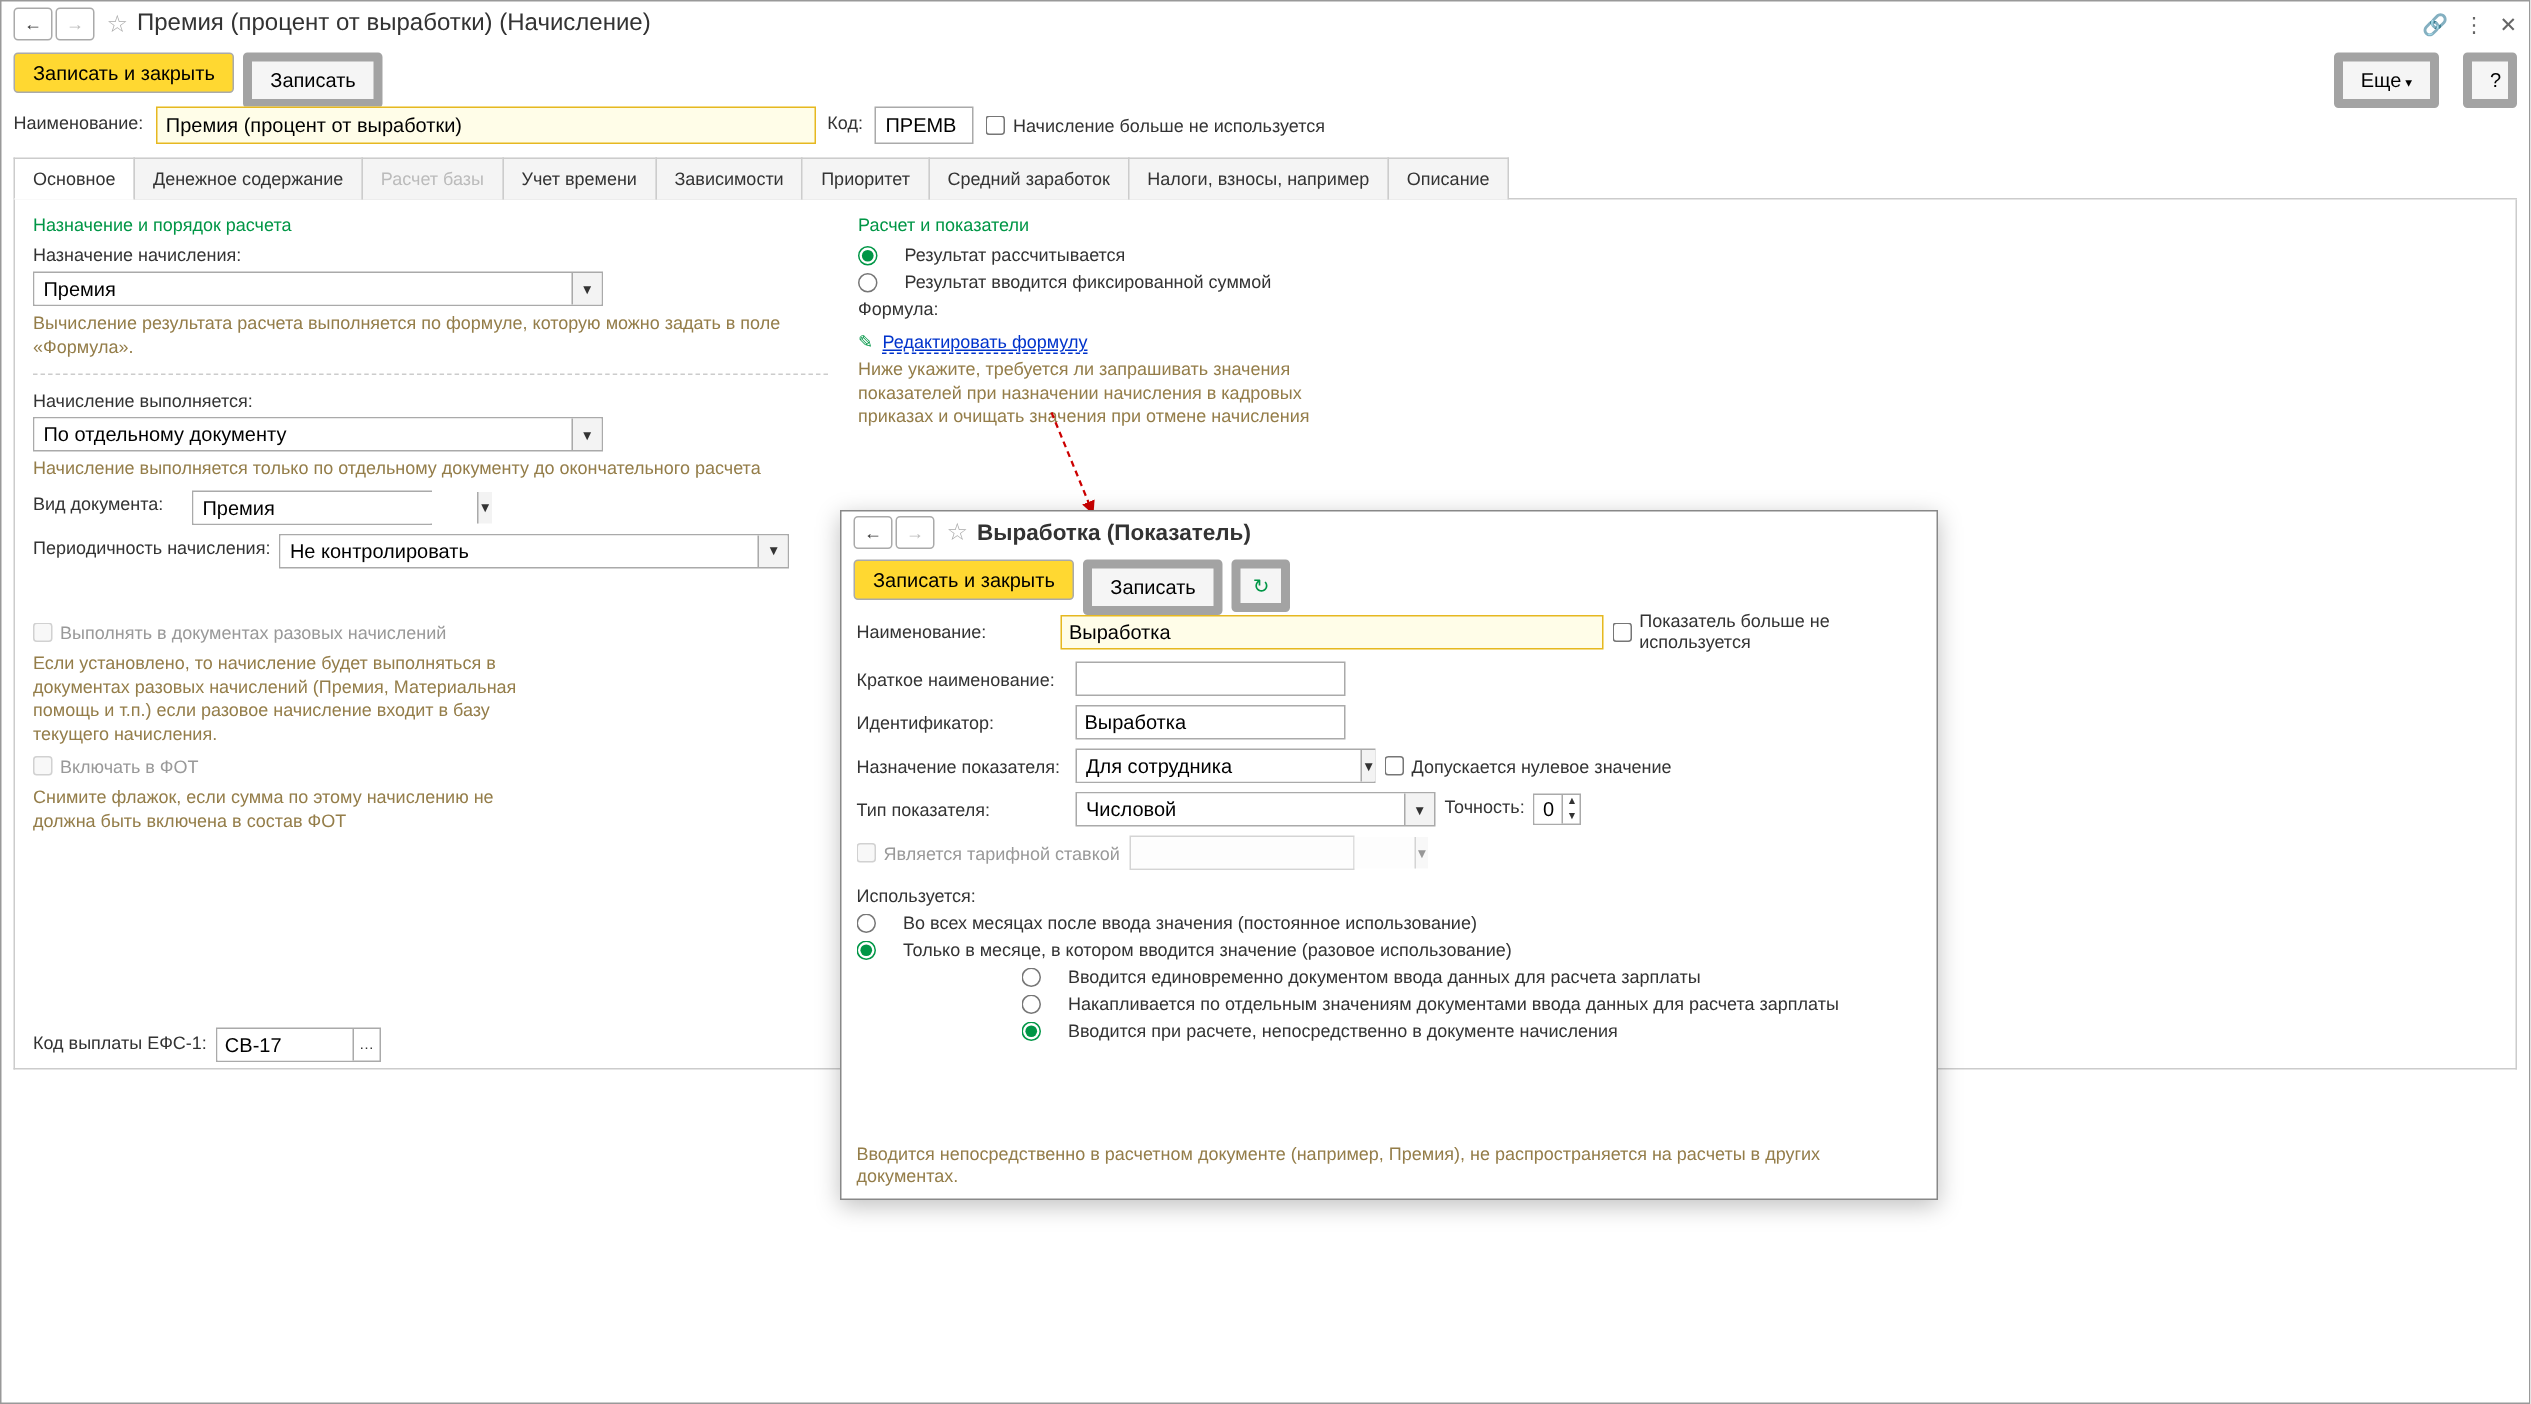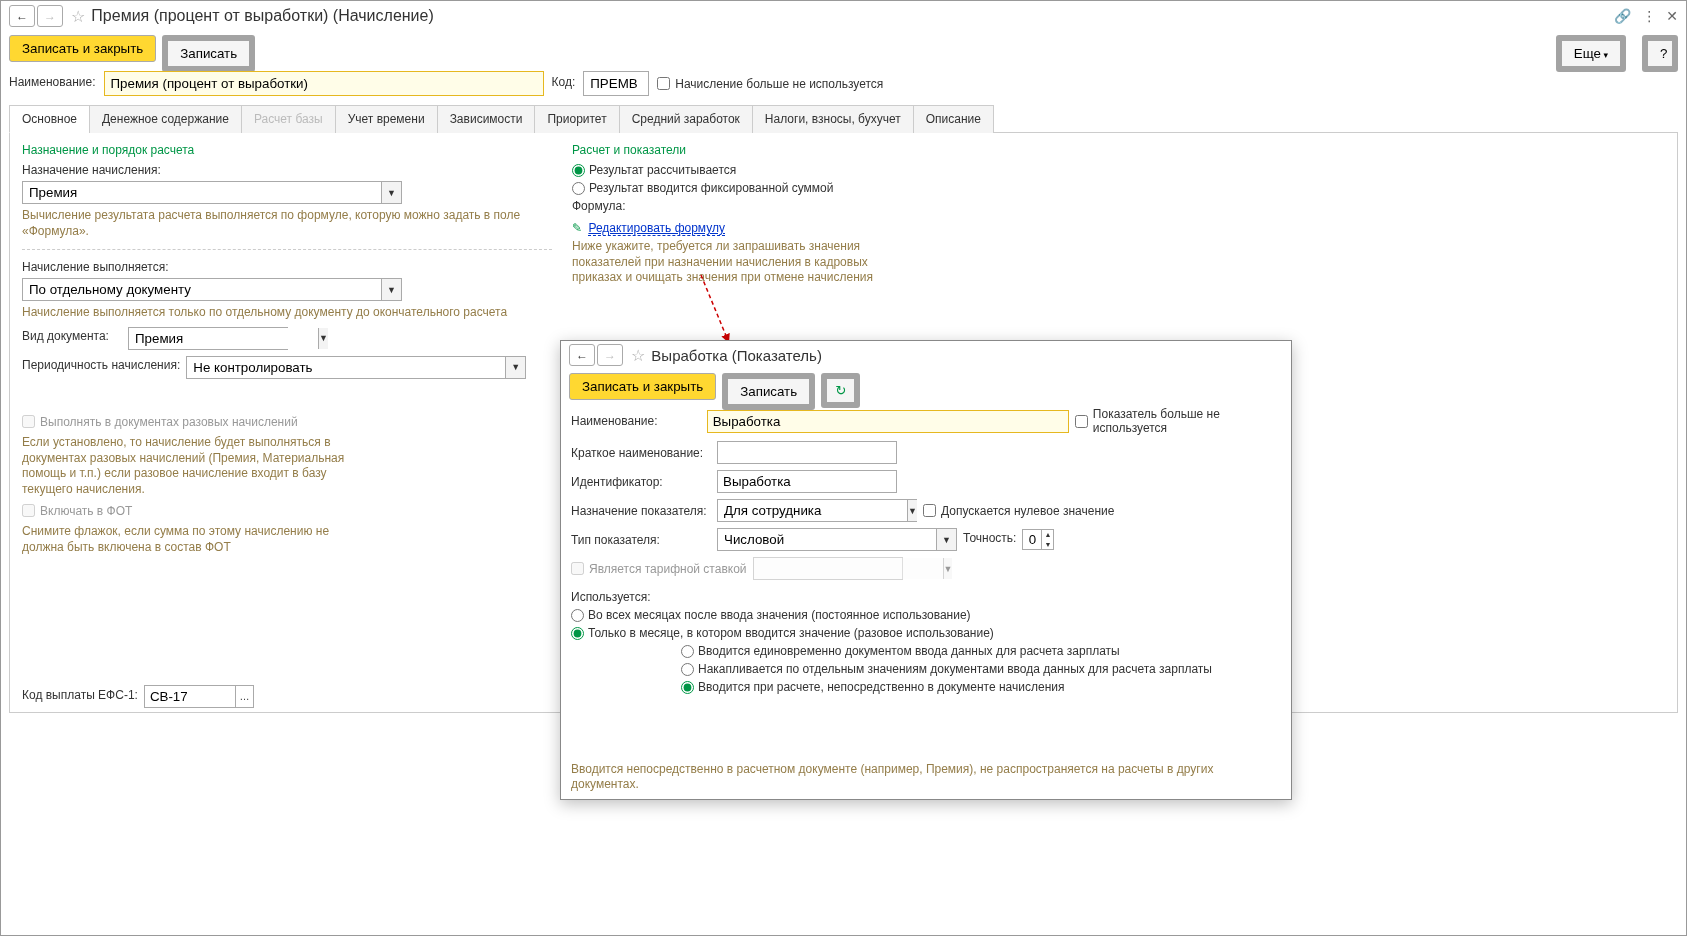--- a/index.html
+++ b/index.html
@@ -43,36 +43,36 @@
 .content { display: flex; padding: 10px 12px; gap: 20px; border: 1px solid #ccc; border-top:none; margin: 0 8px; }
 .col-left { width: 530px; }
 .col-right { flex: 1; }
 
 .section-title { color: #009646; font-weight: normal; margin-bottom: 6px; }
 .label { display: inline-block; margin-bottom: 4px; }
 .select-combo { border: 1px solid #aaa; display: flex; align-items: stretch; }
 .select-combo input { border: none; flex: 1; padding: 3px 6px; outline: none; }
 .select-combo .arrow { width: 20px; border-left: 1px solid #aaa; display: flex; align-items: center; justify-content: center; cursor: pointer; background: #f3f3f3; font-size:9px;}
 .hint { color: #947d49; font-size: 12px; margin-top: 4px; line-height: 1.3; }
-.radio-row { display: flex; align-items: center; gap: 4px; margin-bottom: 4px; }
+.radio-row { display: flex; align-items: center; gap: 18px; margin-bottom: 4px; }
 .radio-row input[type=radio] { accent-color: #009646; }
 .formula-box { border: 1px solid #aaa; min-height: 48px; width: 520px; padding: 4px 6px; }
 .link-edit { color: #0033cc; text-decoration: underline; border-bottom: 1px dashed #0033cc; }
 .pencil-icon { color: #009646; margin-right: 3px; }
 
 .field-row { display: flex; align-items: center; gap: 6px; margin-bottom: 6px; }
 .field-row .label-col { width: 150px; }
 .short-select { width: 160px; }
 .combo-340 {width:340px;}
 .dashed-hr { border: none; border-top: 1px dashed #ccc; margin: 10px 0; }
 
 
 .popup { position: absolute; left: 560px; top: 340px; width: 732px; height: 460px; background: #fff; border: 1px solid #888; box-shadow: 0 4px 15px rgba(0,0,0,0.25); }
 .popup .titlebar { height: 28px; }
-.popup .title-text { font-size: 15px; }
+.popup .title-text { font-size: 15px; font-weight: bold; }
 .popup .toolbar { height: 34px; }
 .popup-body { padding: 4px 10px; }
 .popup .name-input2 { width: 390px; border: 1px solid #e6b820; background: #fffde8; padding: 3px 5px; }
 .popup .short-input { width: 180px; border: 1px solid #aaa; padding: 3px 5px; }
 .popup .field-row .label-col { width: 140px; }
 .prec-spin { border: 1px solid #aaa; display: inline-flex; align-items: stretch; }
 .prec-spin input { border: none; width: 18px; text-align: center; padding: 2px; }
 .prec-spin .spin { width: 12px; border-left: 1px solid #aaa; font-size: 7px; display:flex; flex-direction:column;}
 .prec-spin .spin span{flex:1; display:flex;align-items:center;justify-content:center;cursor:pointer;}
 .popup .hint-bottom { color: #947d49; position: absolute; bottom: 6px; left: 10px; right: 10px; }
@@ -122,21 +122,21 @@
   </div>
 
   <div class="tabs">
     <div class="tab active">Основное</div>
     <div class="tab">Денежное содержание</div>
     <div class="tab disabled">Расчет базы</div>
     <div class="tab">Учет времени</div>
     <div class="tab">Зависимости</div>
     <div class="tab">Приоритет</div>
     <div class="tab">Средний заработок</div>
-    <div class="tab">Налоги, взносы, бухучет</div>
+    <div class="tab">Налоги, взносы, например</div>
     <div class="tab">Описание</div>
   </div>
 
   <div class="content" style="position:relative; height:580px;">
 
     <div class="col-left">
       <div class="section-title">Назначение и порядок расчета</div>
       <div class="label">Назначение начисления:</div>
       <div class="select-combo" style="width:380px;">
         <input value="Премия" style="">

